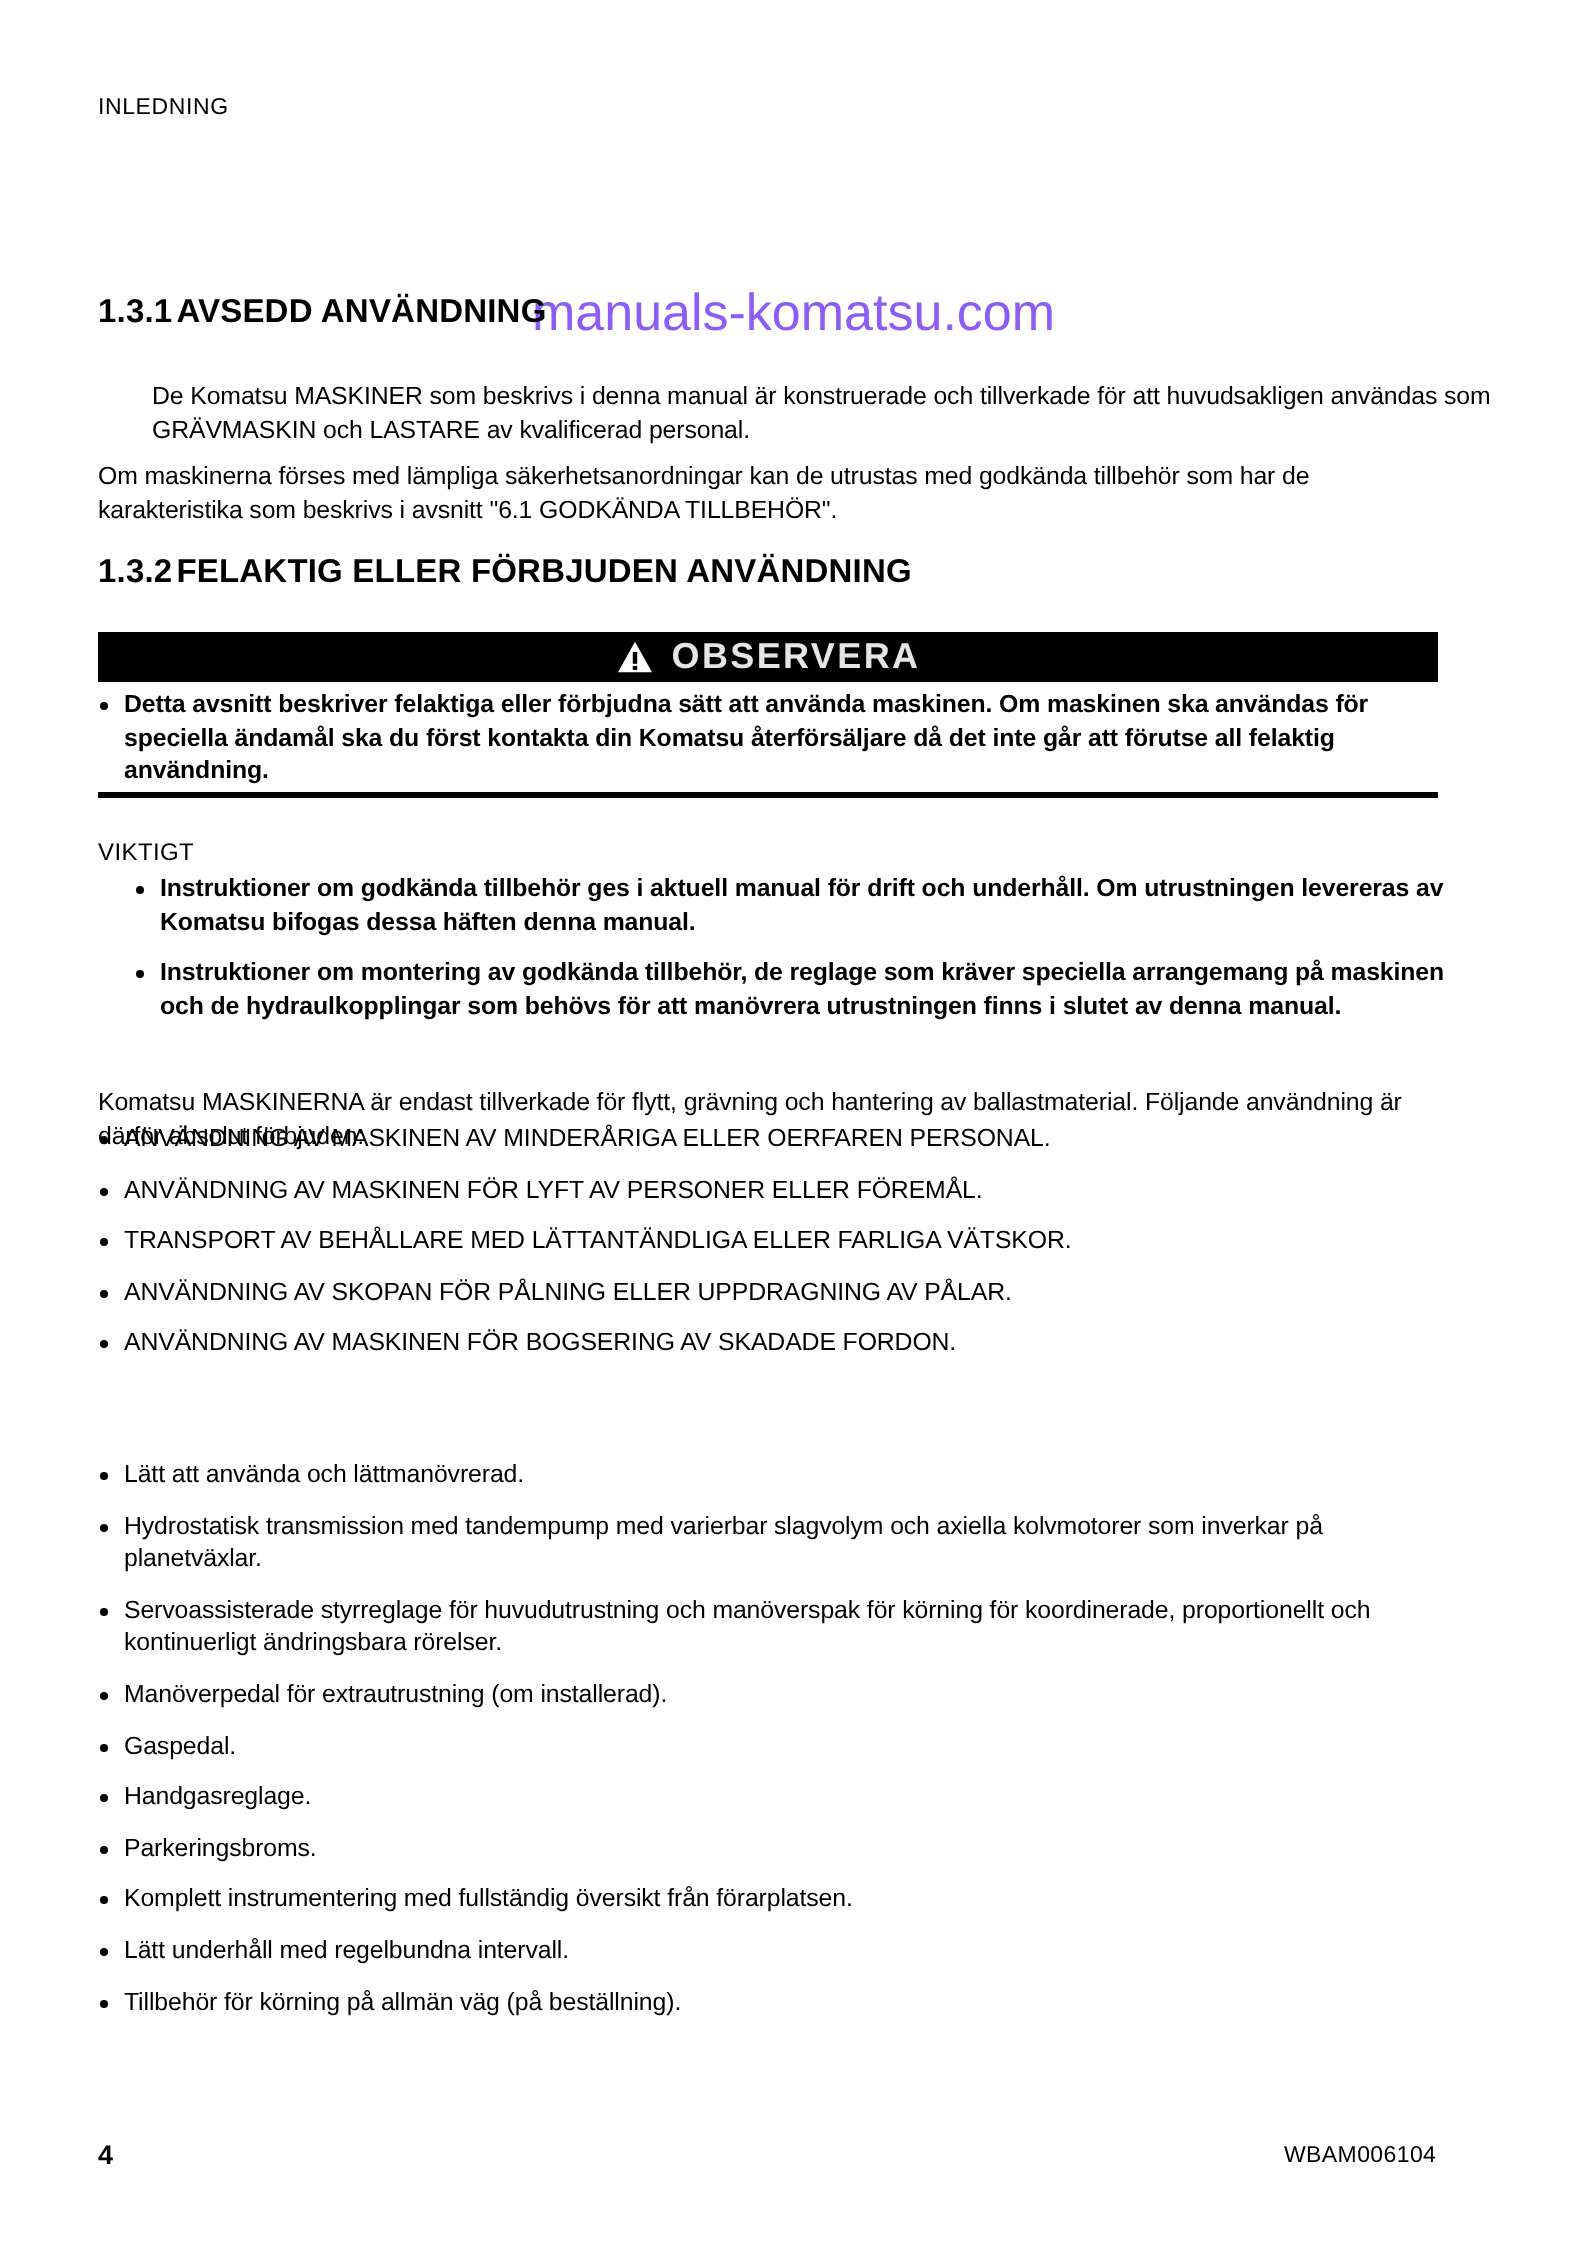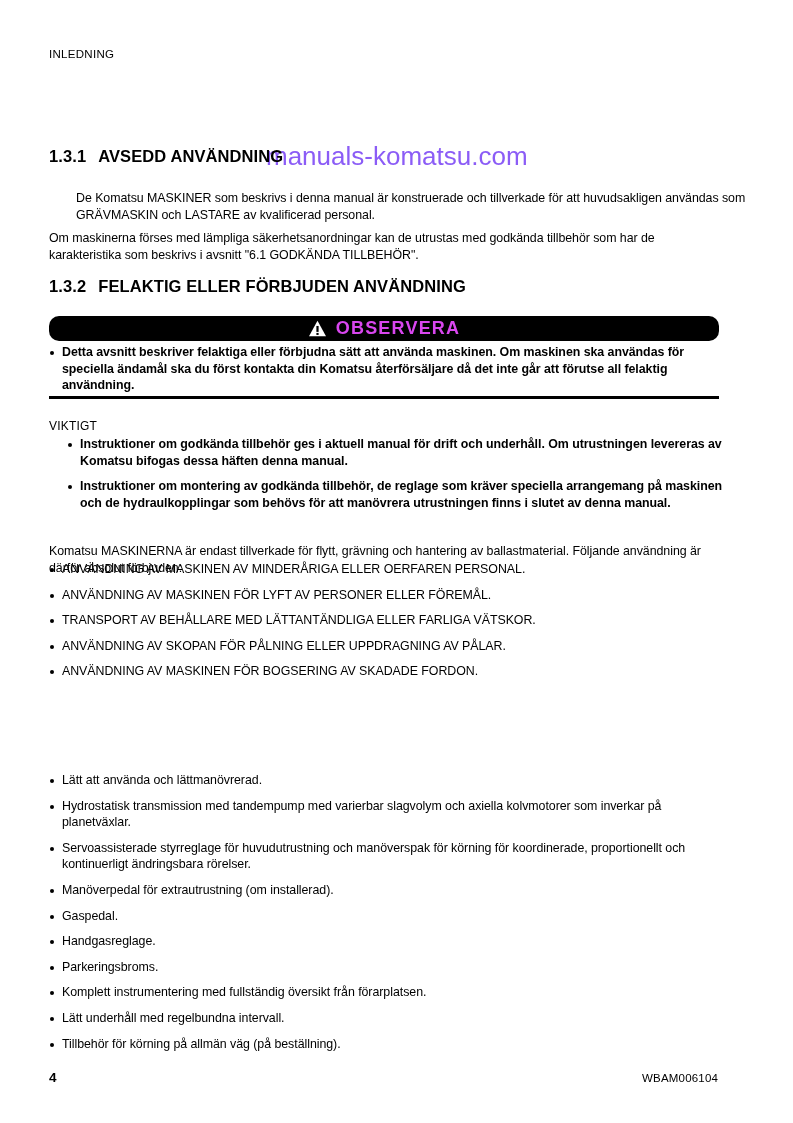--- a/index.html
+++ b/index.html
@@ -55,21 +55,21 @@
   }
   .h1 .num { margin-right: 13px; }
 
   .h2 {
     font-size: 16.5px;
     font-weight: bold;
     letter-spacing: 0.1px;
     white-space: nowrap;
     margin: 0;
   }
-  .h2 .num { margin-right: 12px; }
+  .h2 .num { margin-right: 2px; }
 
   .h2-a { position: absolute; left: 49px; top: 147px; }
   .h2-b { position: absolute; left: 49px; top: 277px; }
   .h2-c { position: absolute; left: 49px; top: 699px; }
 
   
   .para {
     position: absolute;
     font-size: 12.4px;
     line-height: 16.4px;
@@ -81,25 +81,24 @@
   .p-mid    { left: 49px; top: 531px; width: 672px; }
 
   
   .warnbar {
     position: absolute;
     left: 49px;
     top: 316px;
     width: 670px;
     height: 25px;
     background: #000000;
-    color: #d946ef;
+    color: #e5e5e5;
     display: flex;
     align-items: center;
     justify-content: center;
-    border-radius: 10px;
   }
   .warnbar .tri {
     width: 19px;
     height: 17px;
     margin-right: 9px;
     display: block;
   }
   .warnbar .label {
     font-size: 18px;
     font-weight: bold;
@@ -176,21 +175,21 @@
   }
   .caps-list > li {
     margin-bottom: 10px;
     letter-spacing: 0.1px;
     font-size: 12.6px;
   }
 
   .feat-list {
     position: absolute;
     left: 49px;
-    top: 772px;
+    top: 729px;
     width: 672px;
   }
   .feat-list > li {
     margin-bottom: 12px;
   }
 
   
   .page-number {
     position: absolute;
     left: 49px;

